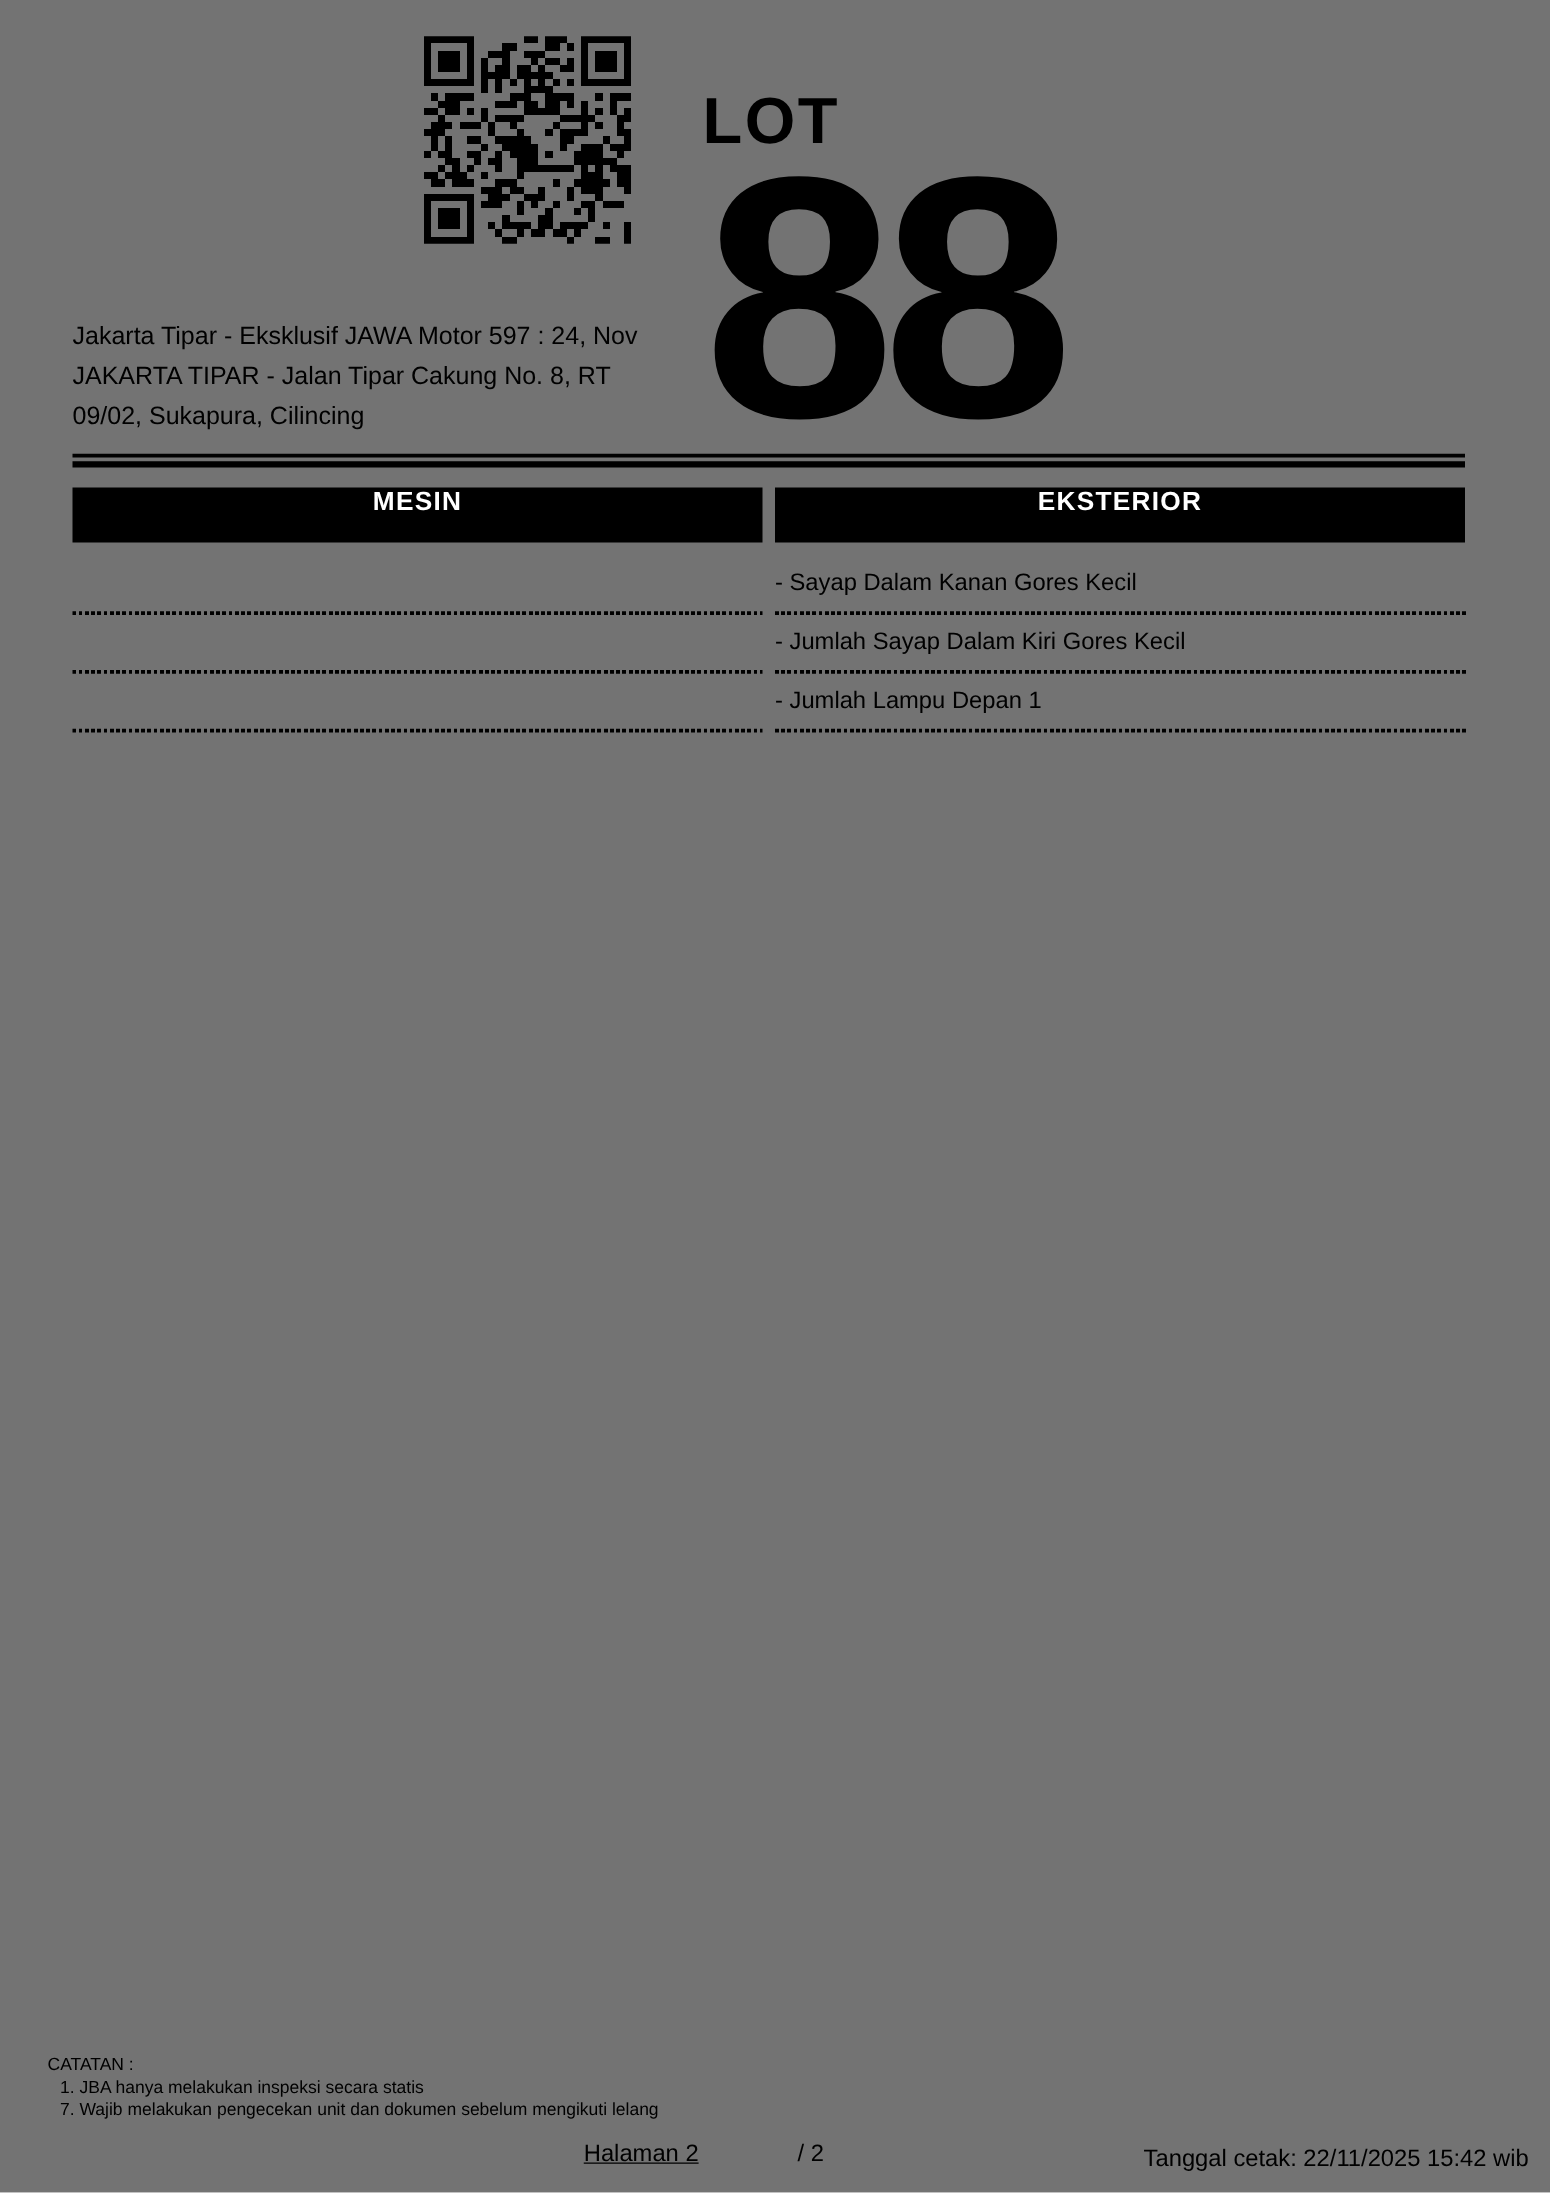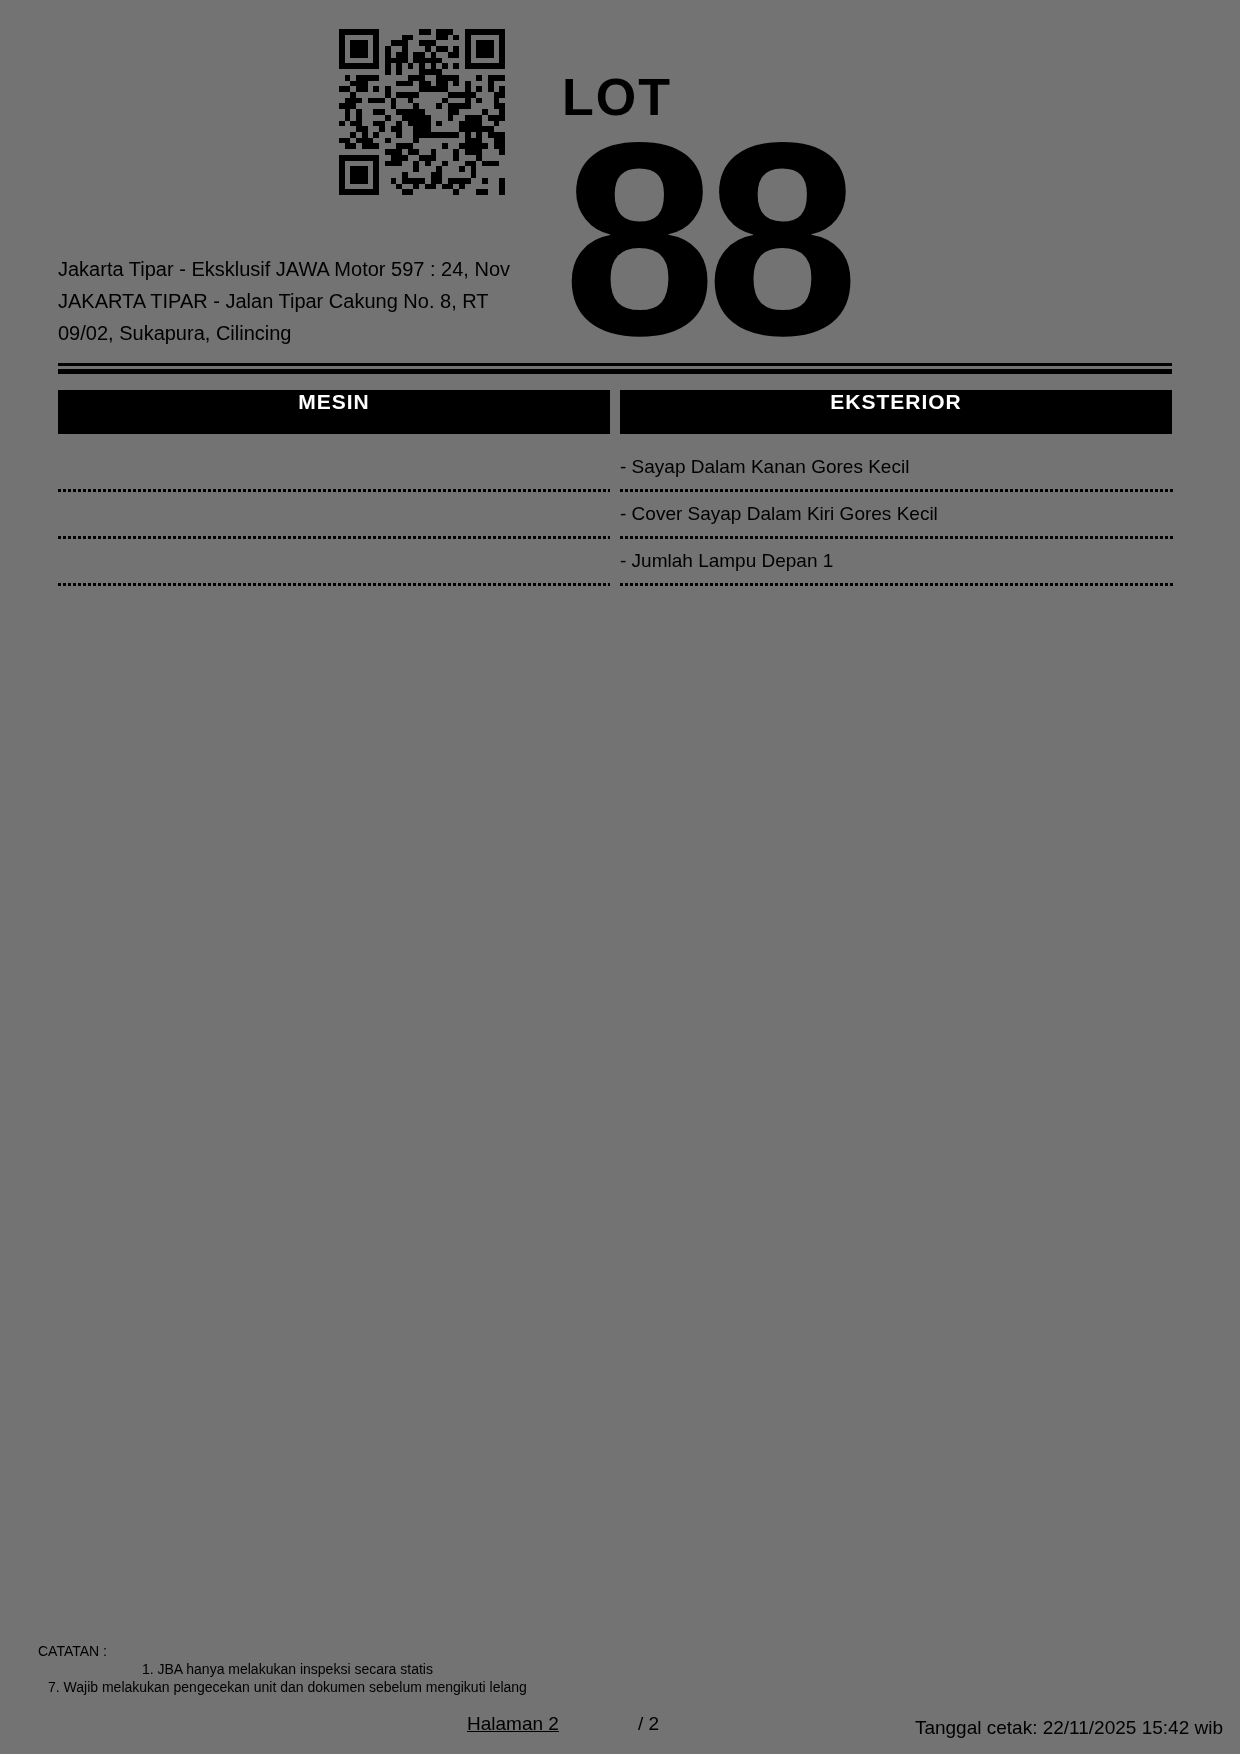--- a/index.html
+++ b/index.html
@@ -37,21 +37,21 @@
   .rows{position:absolute;top:445px;text-align:right;}
   .rows.left{left:58px;width:552px;}
   .rows.right{left:620px;width:553px;}
   .row{height:44px;display:flex;align-items:center;font-size:19px;}
   .dotline{
     height:3px;
     background-image:repeating-linear-gradient(90deg,#000 0,#000 3px,transparent 3px,transparent 5px);
   }
   
   .notes{position:absolute;left:38px;top:1642px;font-size:14px;line-height:18px;}
-  .notes .note-item{padding-left:10px;text-align:center;}
+  .notes .note-item{padding-left:10px;}
   
   .footer-page{position:absolute;left:467px;top:1713px;font-size:19px;text-decoration:underline;}
   .footer-total{position:absolute;left:638px;top:1713px;font-size:19px;}
   .footer-printed{position:absolute;right:17px;top:1717px;font-size:19px;}
 </style>
 </head>
 <body>
 
 <div class="page">
 
@@ -485,21 +485,21 @@
     <div class="dotline"></div>
     <div class="row"></div>
     <div class="dotline"></div>
     <div class="row"></div>
     <div class="dotline"></div>
   </div>
 
   <div class="rows right">
     <div class="row">- Sayap Dalam Kanan Gores Kecil</div>
     <div class="dotline"></div>
-    <div class="row">- Cover Sayap Dalam Kiri Gores Kecil</div>
+    <div class="row">- Jumlah Sayap Dalam Kiri Gores Kecil</div>
     <div class="dotline"></div>
     <div class="row">- Jumlah Lampu Depan 1</div>
     <div class="dotline"></div>
   </div>
 
   <div class="notes">
     <div>CATATAN :</div>
     <div class="note-item">1. JBA hanya melakukan inspeksi secara statis</div>
     <div class="note-item">7. Wajib melakukan pengecekan unit dan dokumen sebelum mengikuti lelang</div>
   </div>

